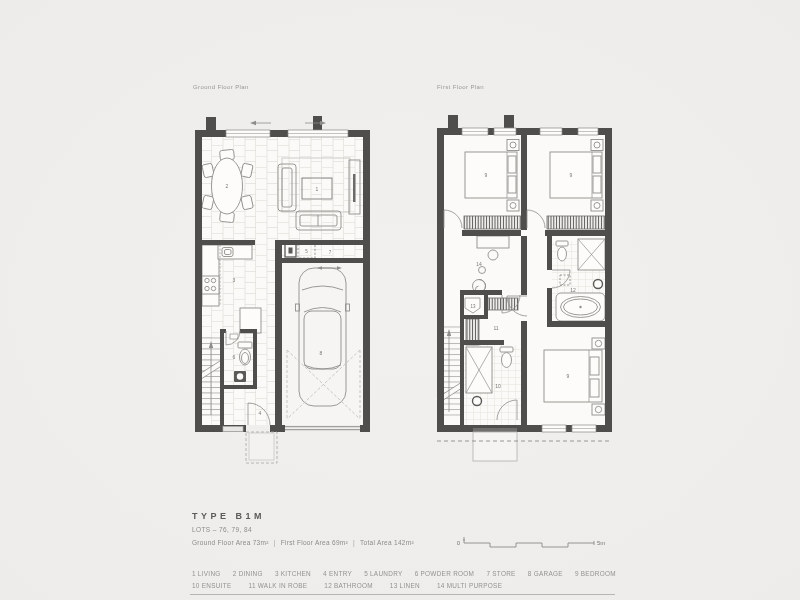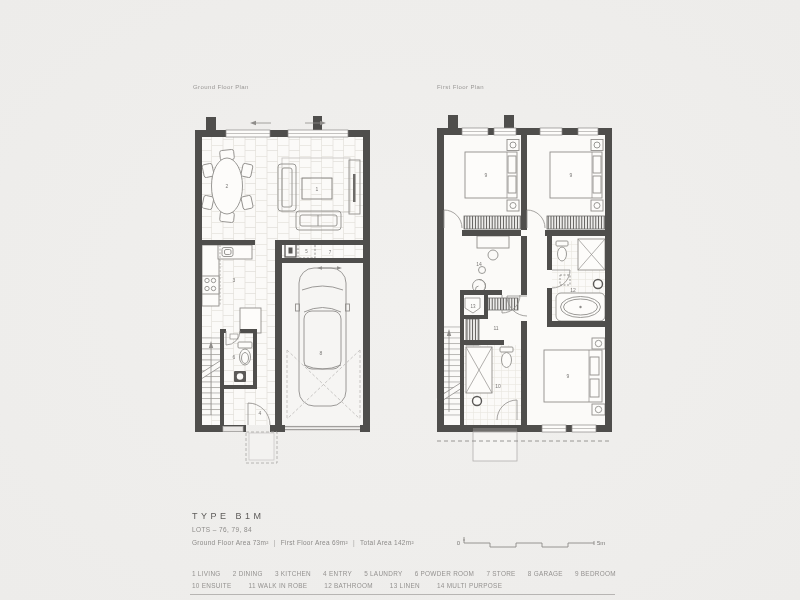--- a/index.html
+++ b/index.html
@@ -6,21 +6,21 @@
   body{width:800px;height:600px;overflow:hidden;
        font-family:"Liberation Sans", sans-serif;
        background:radial-gradient(ellipse at center,#f1f0ee 0%,#edecea 100%);}
   .stage{position:relative;width:800px;height:600px;}
   .plan-title{position:absolute;font-size:6px;color:#9a9896;letter-spacing:.4px;}
   #gf-title{left:193px;top:84px;}
   #ff-title{left:437px;top:84px;}
   .plan-svg{position:absolute;}
   #gf-svg{left:190px;top:112px;}
   #ff-svg{left:432px;top:112px;}
-  .type-title{position:absolute;left:192px;top:511px;font-size:9px;font-weight:normal;
+  .type-title{position:absolute;left:192px;top:511px;font-size:9px;font-weight:bold;
               letter-spacing:3.5px;color:#5d5b59;}
   .lots{position:absolute;left:192px;top:526px;font-size:6.5px;color:#8d8b89;letter-spacing:.4px;}
   .areas{position:absolute;left:192px;top:539px;font-size:6.5px;color:#8d8b89;letter-spacing:.3px;}
   .areas .sep{margin:0 5px;color:#a5a3a1;}
   #scalebar{position:absolute;left:452px;top:535px;}
   .legend{position:absolute;left:192px;top:570px;width:424px;font-size:6.4px;
           color:#949290;letter-spacing:.3px;}
   .legend-row1{display:flex;justify-content:space-between;}
   .legend-row2{display:flex;gap:17px;margin-top:5px;}
   .legend-item{white-space:nowrap;}

